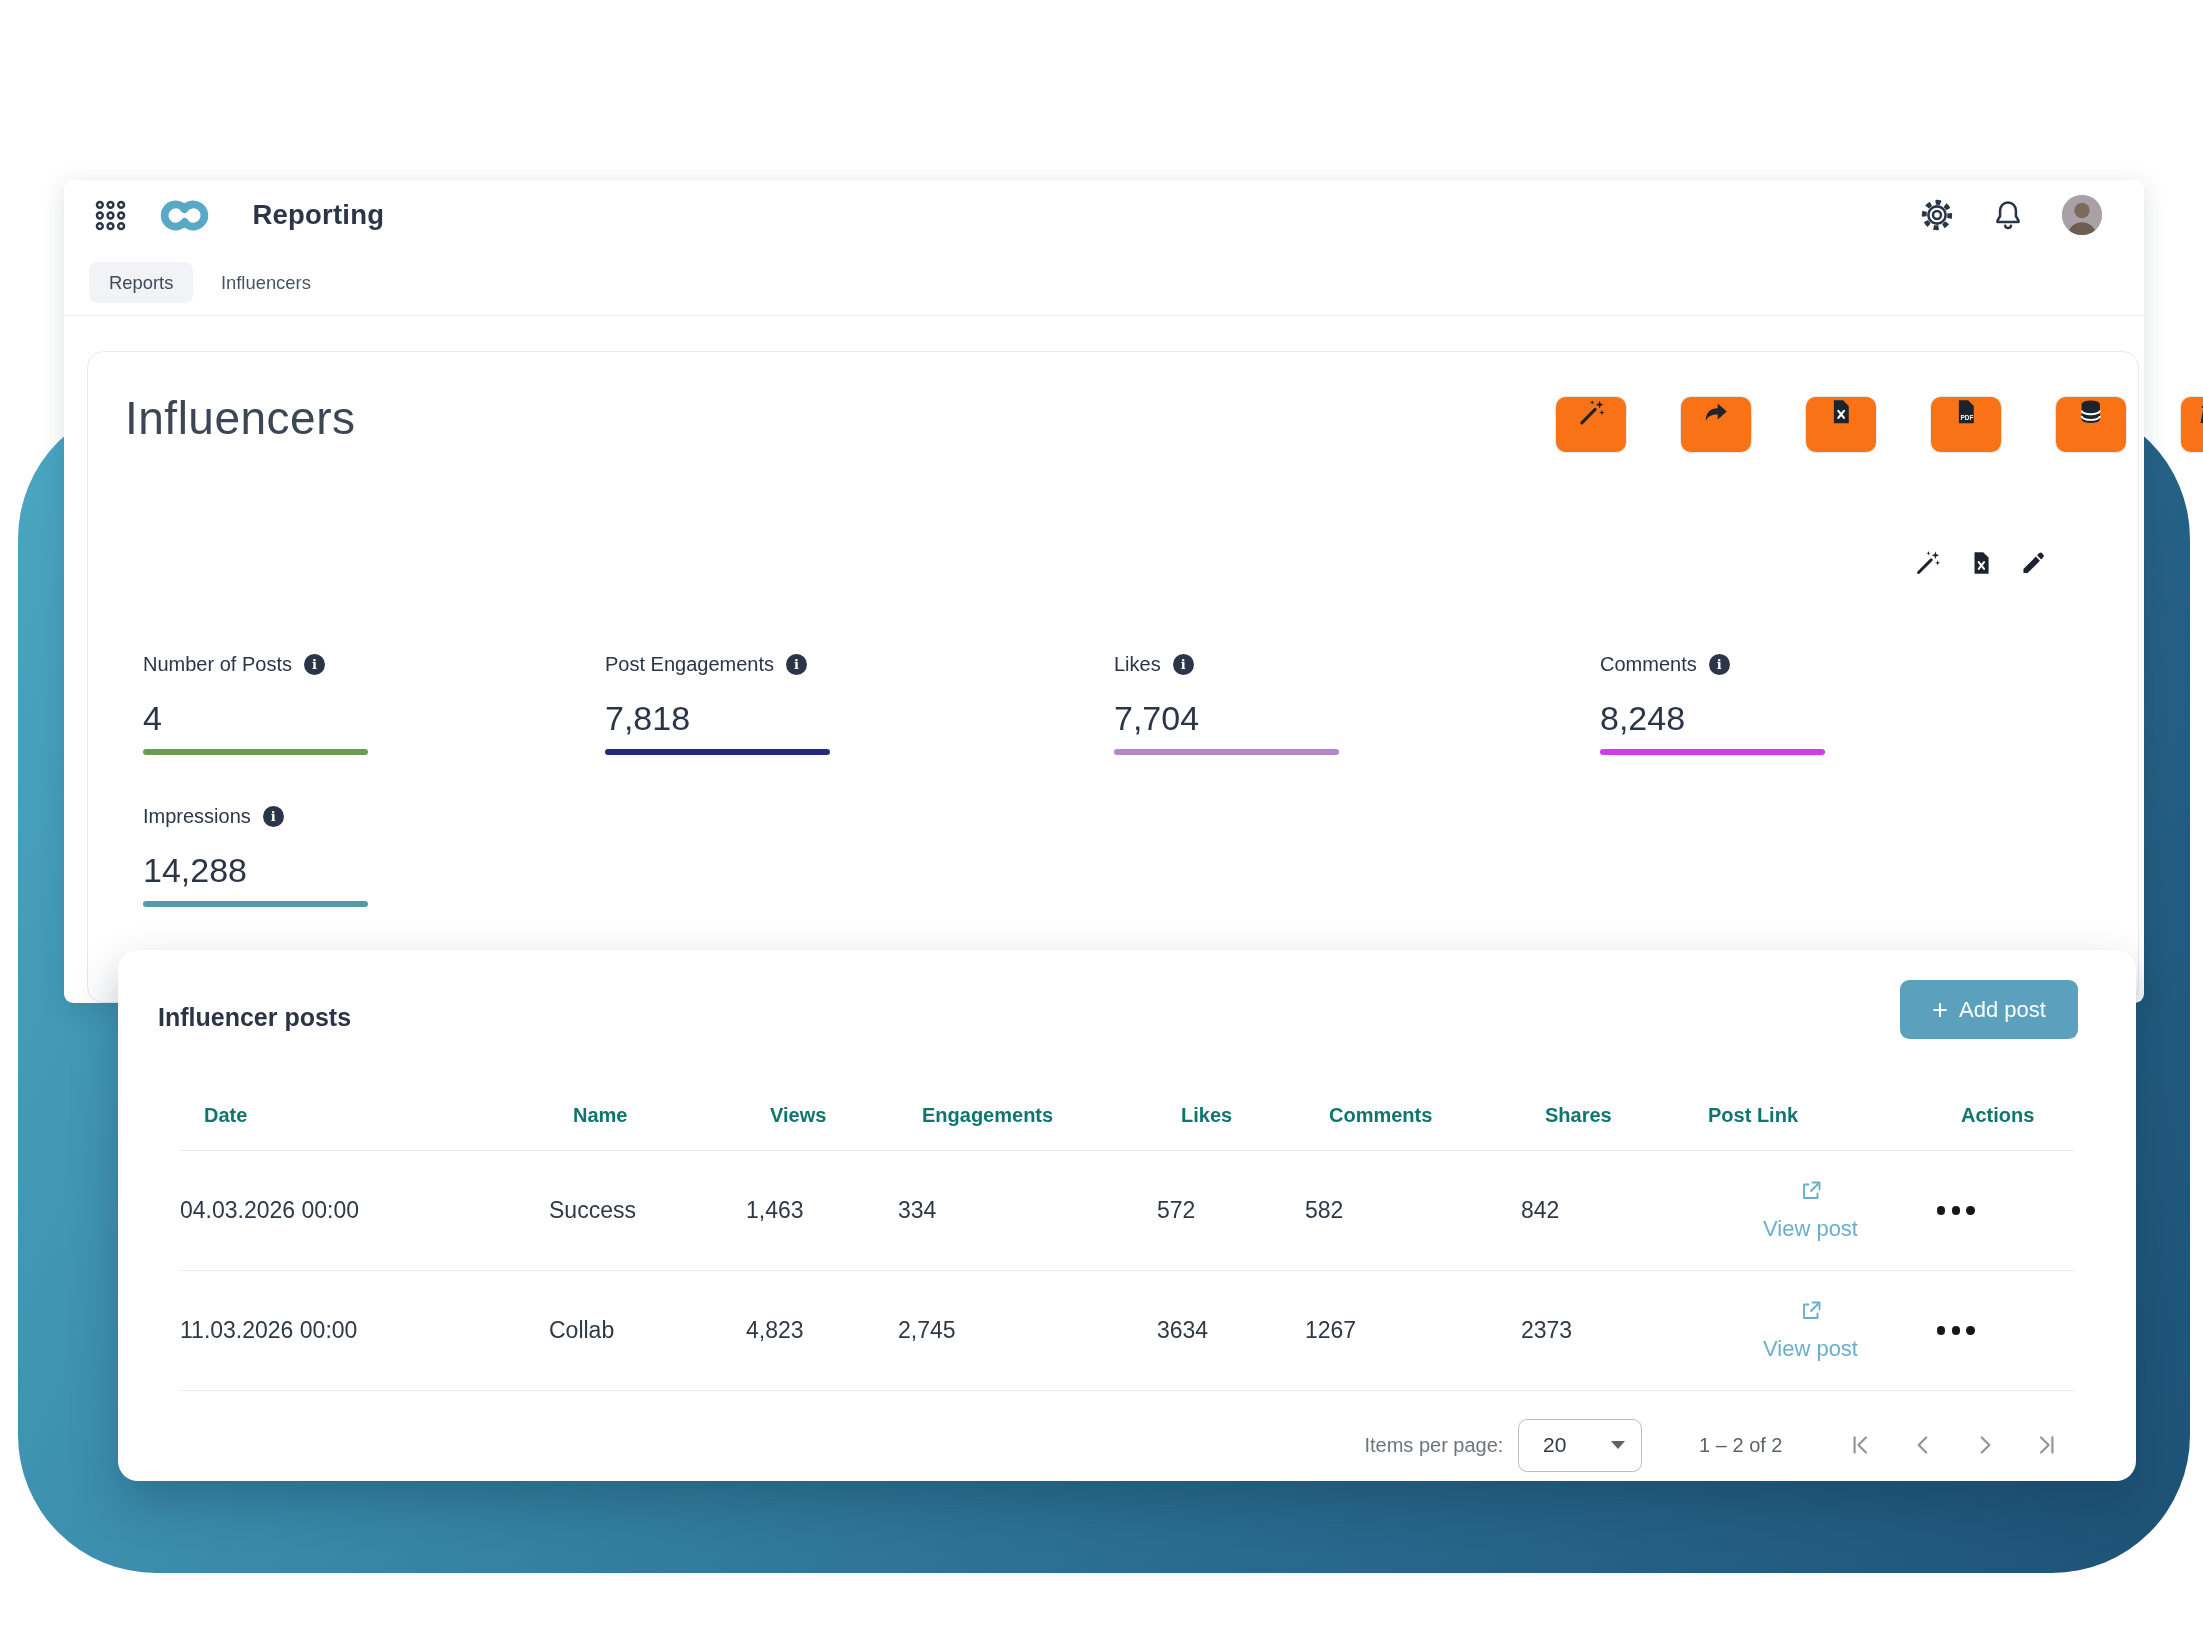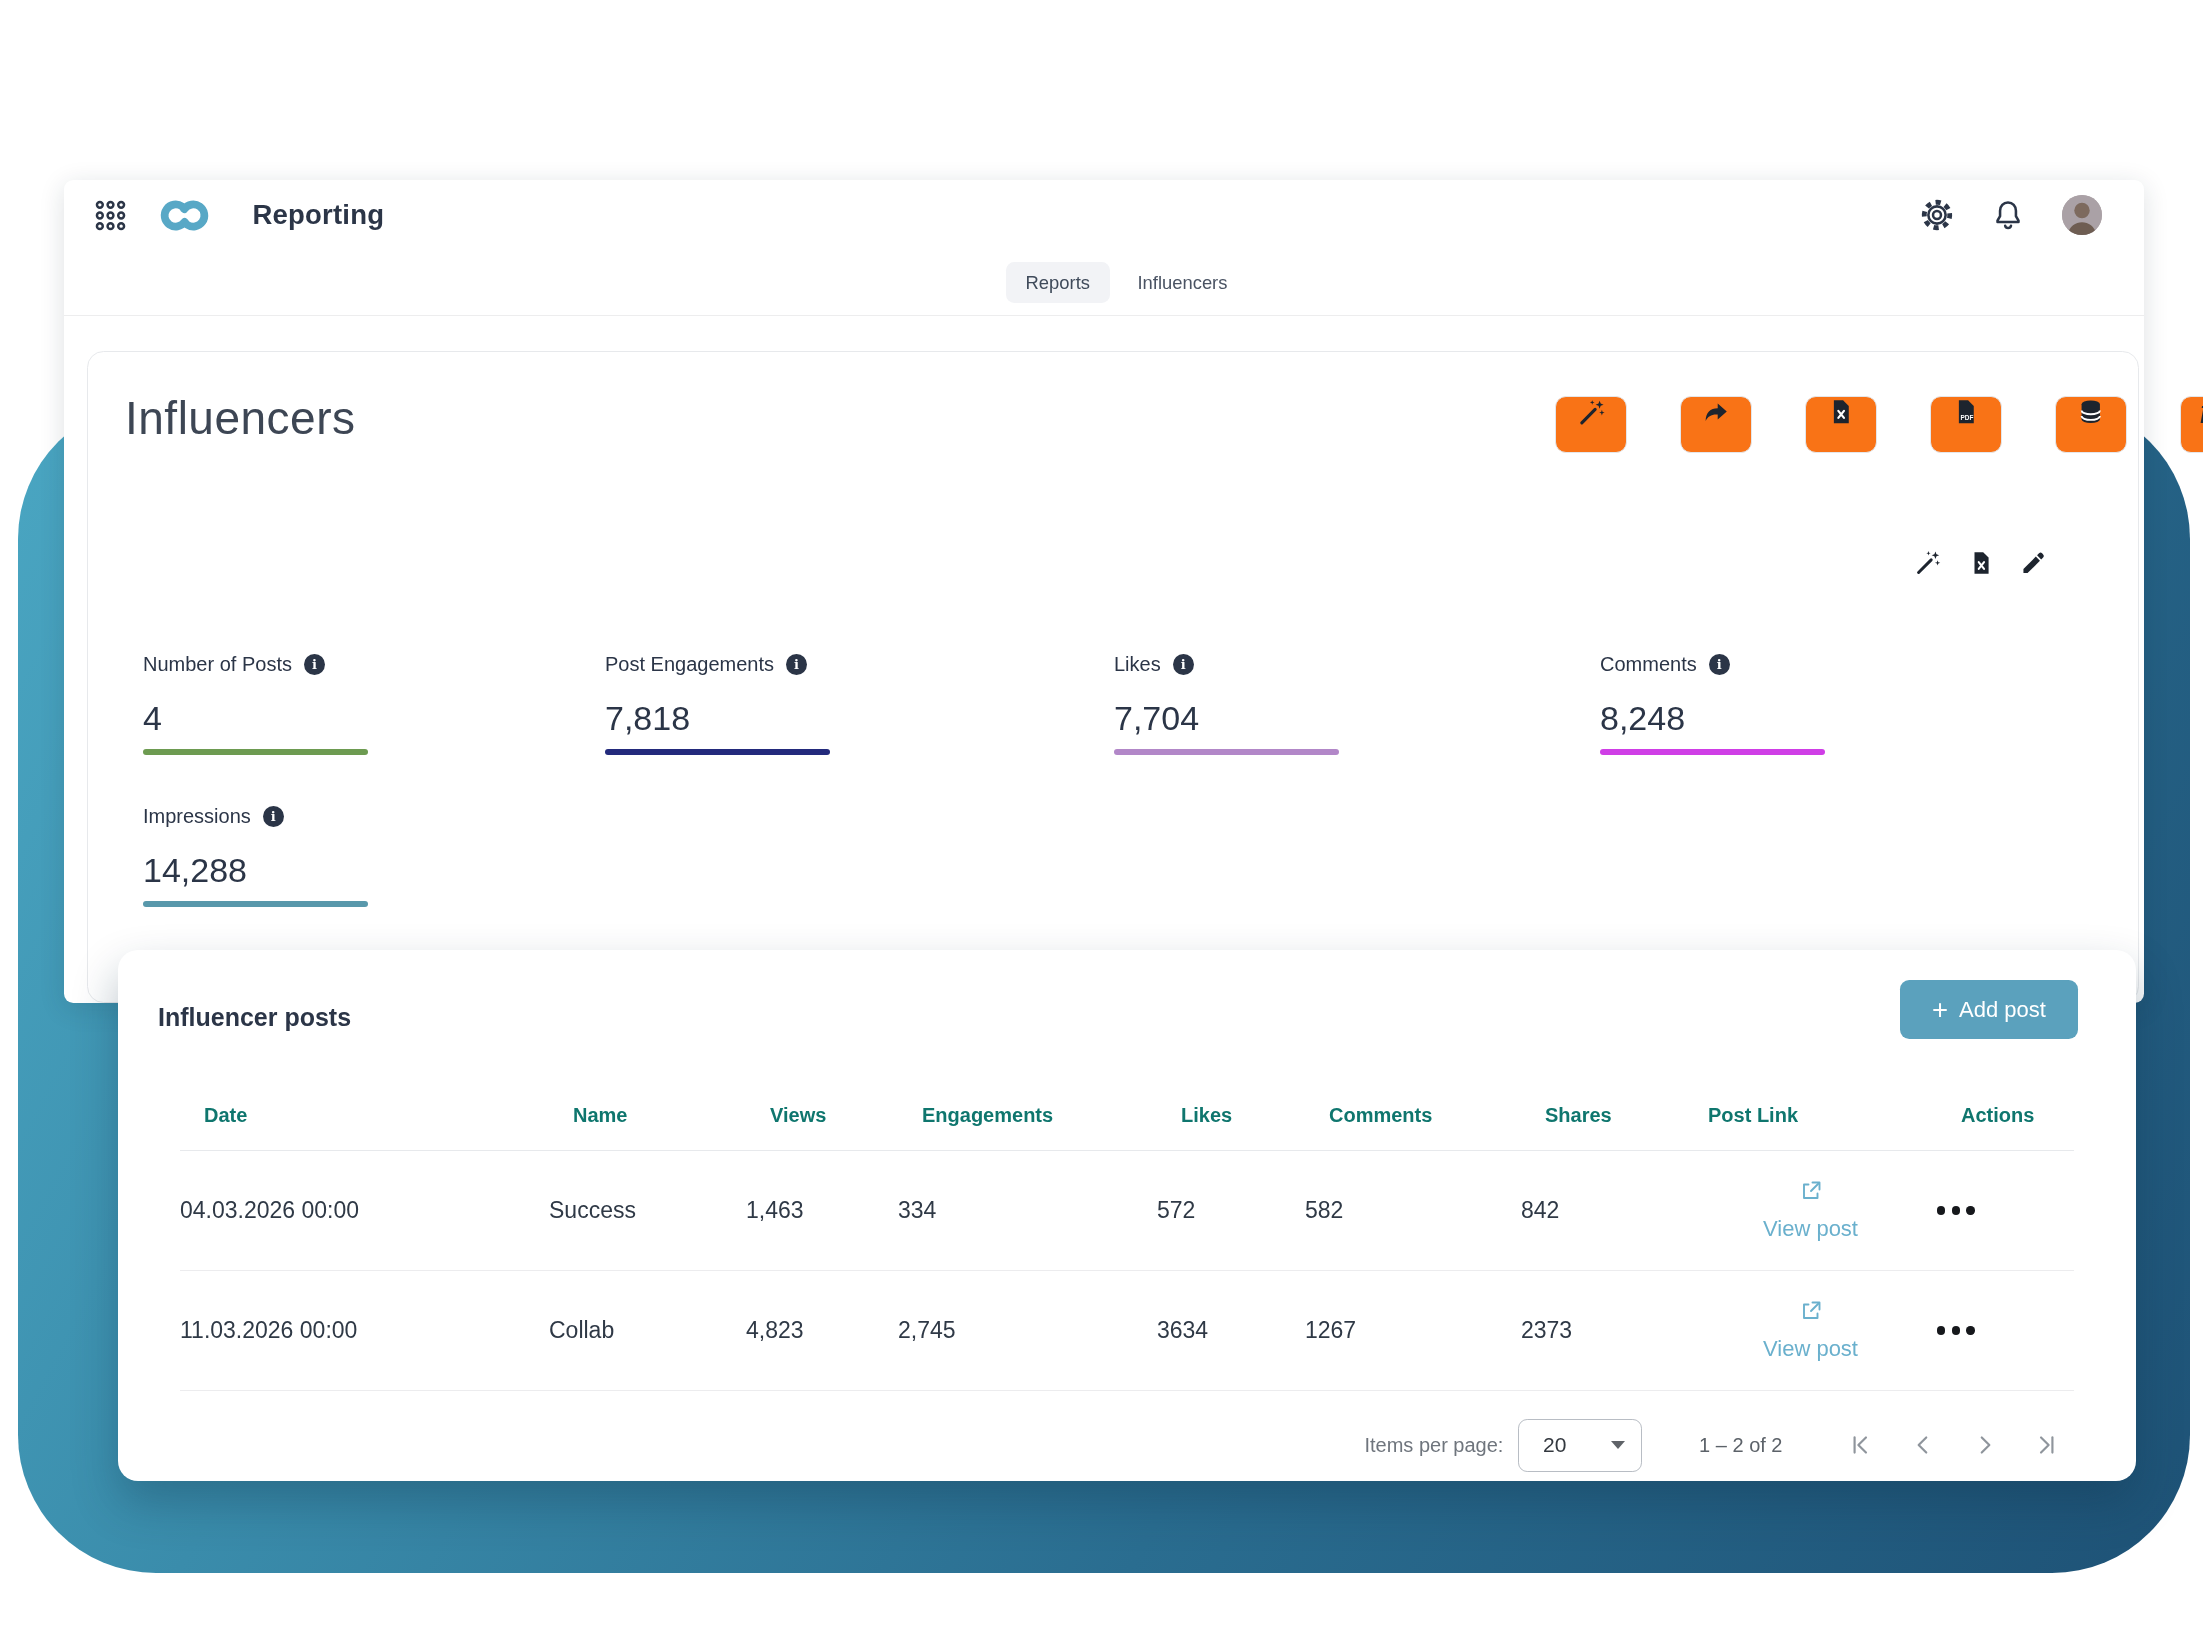--- a/index.html
+++ b/index.html
@@ -22,21 +22,21 @@
   }
   .topbar{position:absolute;left:0;top:0;width:100%;height:70px;display:flex;align-items:center;}
   .grid-btn{margin-left:27.5px;width:37px;height:37px;display:flex;align-items:center;justify-content:center;cursor:pointer;}
   .logo{margin-left:29px;width:53px;height:37px;display:flex;align-items:center;}
   .app-title{margin-left:42px;font-size:27.5px;font-weight:700;color:#2b3547;letter-spacing:0.2px;}
   .topbar-right{margin-left:auto;margin-right:42px;display:flex;align-items:center;gap:37px;}
   .icon-btn{background:none;border:none;padding:0;cursor:pointer;display:flex;align-items:center;justify-content:center;}
   .avatar{width:40px;height:40px;border-radius:50%;overflow:hidden;background:#b3a9ad;cursor:pointer;border:none;padding:0;}
   
   .crumbs{position:absolute;left:0;top:70px;width:100%;height:66px;display:flex;align-items:center;
-    padding-left:25px;gap:27.5px;border-bottom:0.9px solid #ededee;box-sizing:border-box;justify-content:center;}
+    padding-left:25px;gap:27.5px;border-bottom:0.9px solid #ededee;box-sizing:border-box;}
   .crumb{font-size:18.4px;color:#4a5363;cursor:pointer;}
   .crumb.pill{background:#f2f3f6;border-radius:8.3px;padding:9.2px 20px;color:#3f4a5a;}
   
   .report-card{
     position:absolute;left:23px;top:171px;width:2052px;height:652px;
     background:#fff;border:0.9px solid #e7e9ec;border-radius:16.5px;box-sizing:border-box;
   }
   .report-title{position:absolute;left:37px;top:39px;font-size:46px;font-weight:400;color:#3d4654;letter-spacing:0.5px;margin:0;}
   .date-picker{
     position:absolute;left:1053px;top:44px;width:335px;height:57px;box-sizing:border-box;

